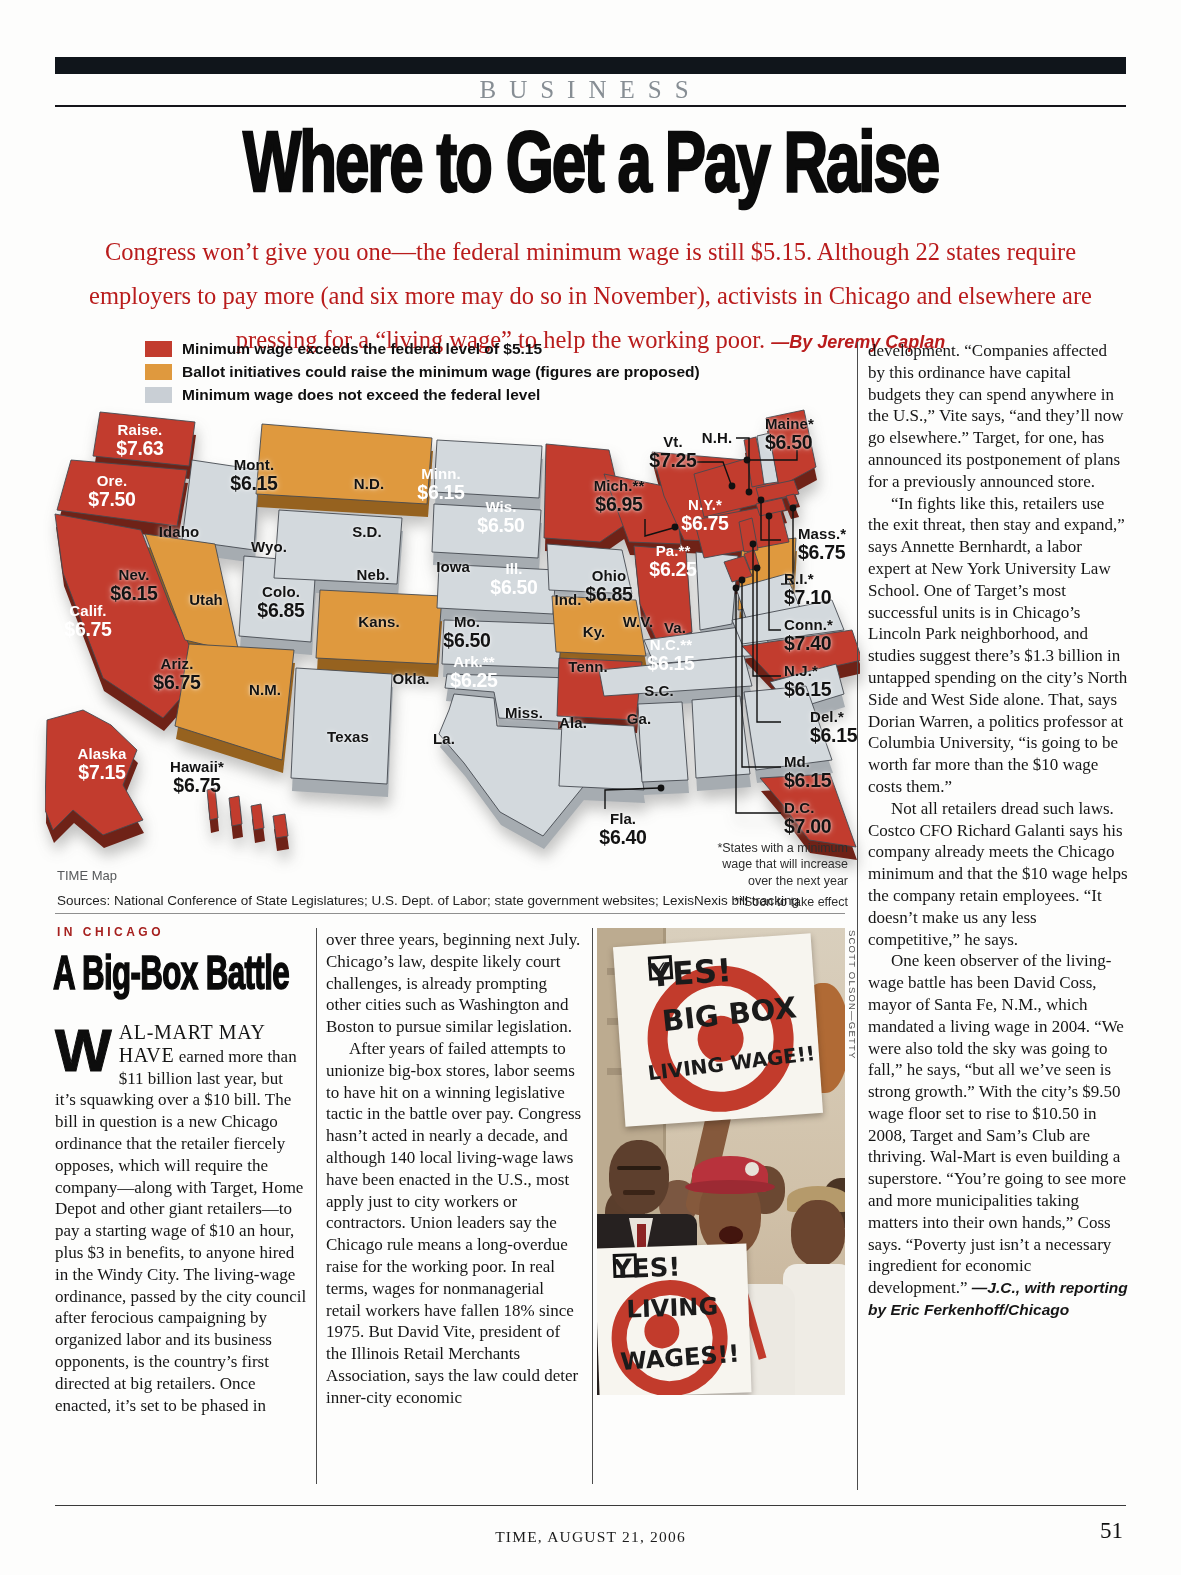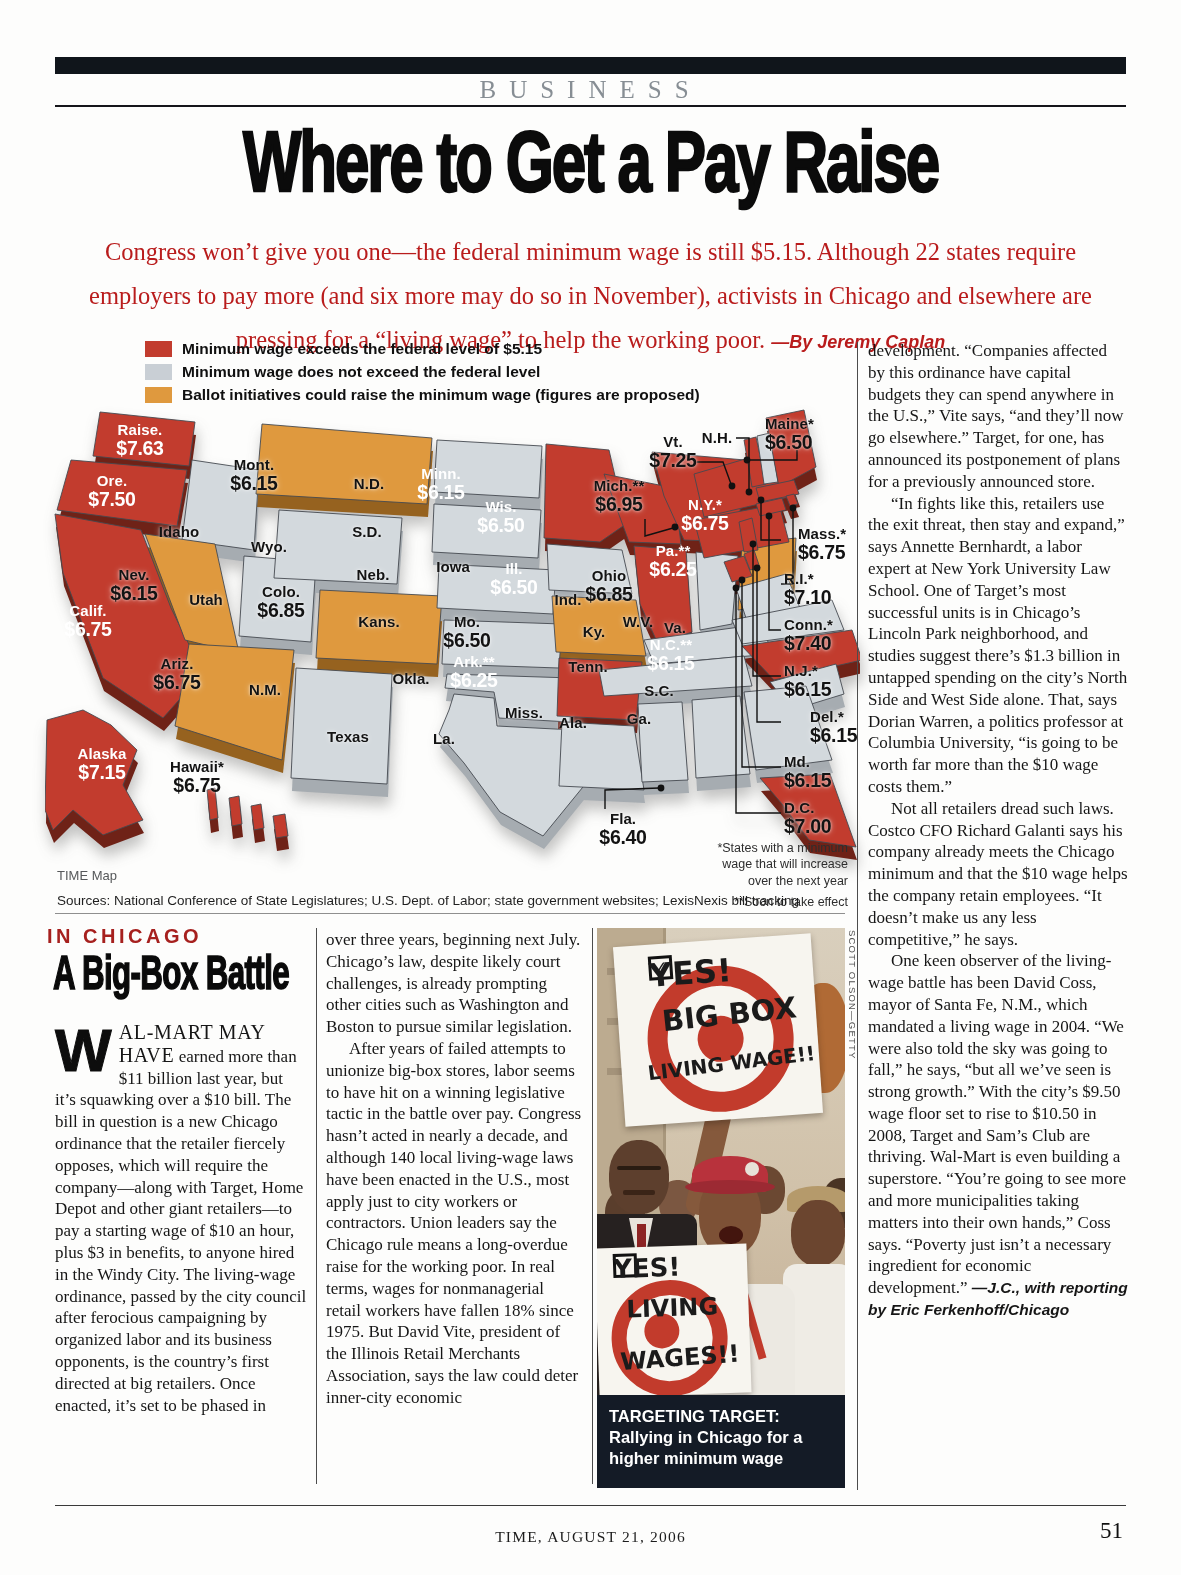--- a/index.html
+++ b/index.html
@@ -45,21 +45,21 @@
   .vrule{width:1px;background:#4c4c4c;}
   .footer-rule{left:55px;top:1505px;width:1071px;height:1px;background:#3a3a3a;}
 
   
   .body-text{font-family:"Liberation Serif",serif;font-size:17px;line-height:21.8px;color:#161616;text-align:left;}
   .body-text p{margin:0;}
   .body-text p.ind{text-indent:23px;}
   .attribution{font-family:"Liberation Sans",sans-serif;font-weight:700;font-style:italic;font-size:15.5px;}
 
   
-  .kicker{left:47px;top:925px;font-size:20px;font-weight:800;letter-spacing:3.5px;color:#a6201e;}
+  .kicker{left:57px;top:925px;font-size:12px;font-weight:800;letter-spacing:3.5px;color:#a6201e;}
   .headline{left:53px;top:944px;font-size:49px;font-weight:700;letter-spacing:-1px;color:#0a0a0a;
     transform:scaleX(.64);transform-origin:left top;white-space:nowrap;-webkit-text-stroke:1.6px #0a0a0a;}
   .dropcap{float:left;font-family:"Liberation Sans",sans-serif;font-weight:800;font-size:60px;line-height:48px;
     margin:5px 7px 0 0;color:#0d0d0d;-webkit-text-stroke:1px #0d0d0d;}
   .sc{font-size:20px;letter-spacing:.7px;}
 
   
   .photo-wrap{left:597px;top:928px;width:248px;height:560px;}
   .photo-img{position:relative;width:248px;height:467px;overflow:hidden;
     background:linear-gradient(180deg,#d9cfbd 0%,#d1c2aa 55%,#c4b096 100%);}
@@ -94,26 +94,26 @@
   <div class="abs title">Where to Get a Pay Raise</div>
 
   <div class="abs deck"><span>Congress won’t give you one—the federal minimum wage is still $5.15. Although 22 states require employers to pay more (and six more may do so in November), activists in Chicago and elsewhere are pressing for a “living wage” to help the working poor. </span><span class="byline">—By Jeremy Caplan</span></div>
 
   <div class="abs legend" id="legend">
       <div class="legend-row">
         <div class="legend-swatch" style="background: rgb(194, 60, 46);"></div>
         <div class="legend-label">Minimum wage exceeds the federal level of $5.15</div>
       </div>
       <div class="legend-row">
+        <div class="legend-swatch" style="background: rgb(223, 153, 62);"></div>
+        <div class="legend-label">Ballot initiatives could raise the minimum wage (figures are proposed)</div>
+      </div>
+      <div class="legend-row">
         <div class="legend-swatch" style="background: rgb(201, 207, 213);"></div>
         <div class="legend-label">Minimum wage does not exceed the federal level</div>
-      </div>
-      <div class="legend-row">
-        <div class="legend-swatch" style="background: rgb(223, 153, 62);"></div>
-        <div class="legend-label">Ballot initiatives could raise the minimum wage (figures are proposed)</div>
       </div>
     </div>
 
   <div class="abs maparea">
     <svg id="mapsvg" width="815" height="515" viewBox="0 0 815 515">
         <g transform="translate(1,13)">
           <polygon points="55,14 150,24 144,68 48,58" class="e-red"></polygon>
           <polygon points="26,62 142,72 132,128 12,112" class="e-red"></polygon>
           <polygon points="10,116 96,132 126,210 158,275 118,320 58,280 18,175" class="e-red"></polygon>
           <polygon points="147,62 214,72 209,152 137,142" class="e-gray"></polygon>
@@ -510,20 +510,19 @@
         <div class="ring" style="left:14px;top:34px;width:86px;height:86px;border-width:15px;"></div>
         <div class="ringdot" style="left:47px;top:67px;width:35px;height:35px;"></div>
         <div class="signline" style="left:18px;top:6px;font-size:26px;">
             <span class="chk">✓</span>
             <span id="s2l0">YES!</span>
           </div>
         <div class="signline" style="left:30px;top:48px;font-size:24px;" id="s2l1">LIVING</div>
         <div class="signline" style="left:22px;top:98px;font-size:24px;transform:rotate(-2deg);" id="s2l2">WAGES!!</div>
       </div>
     </div>
-    <div class="photo-caption">TARGETING TARGET: Rallying in Chicago for a higher minimum wage</div>
   </div>
   <div class="abs photo-credit">SCOTT OLSON—GETTY</div>
 
   <div class="abs footer-rule"></div>
   <div class="abs folio">TIME, AUGUST 21, 2006</div>
   <div class="abs pagenum">51</div>
 </div>
 
 </body></html>

